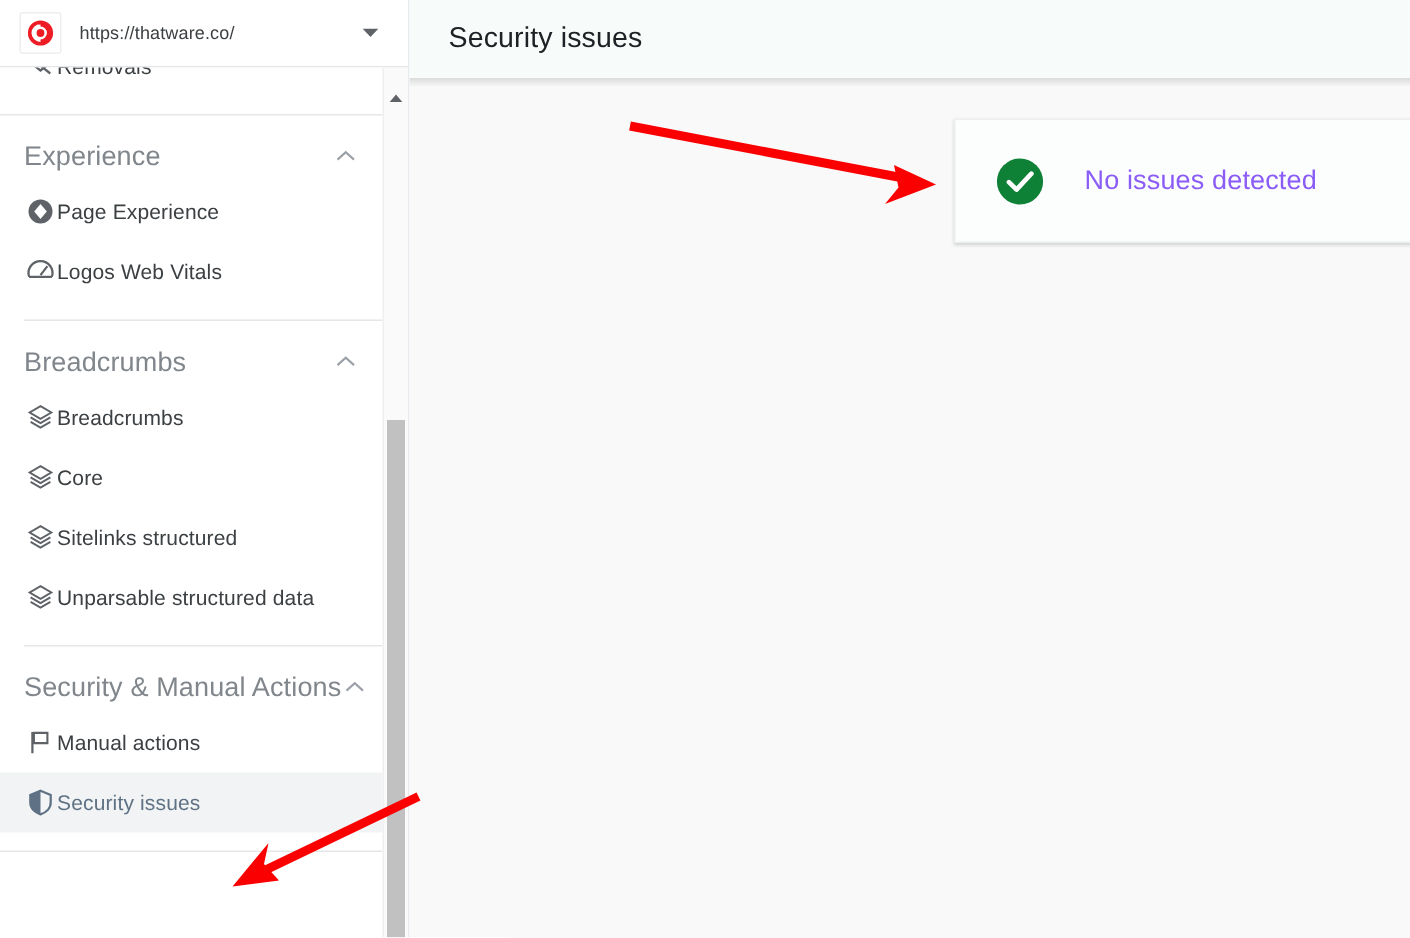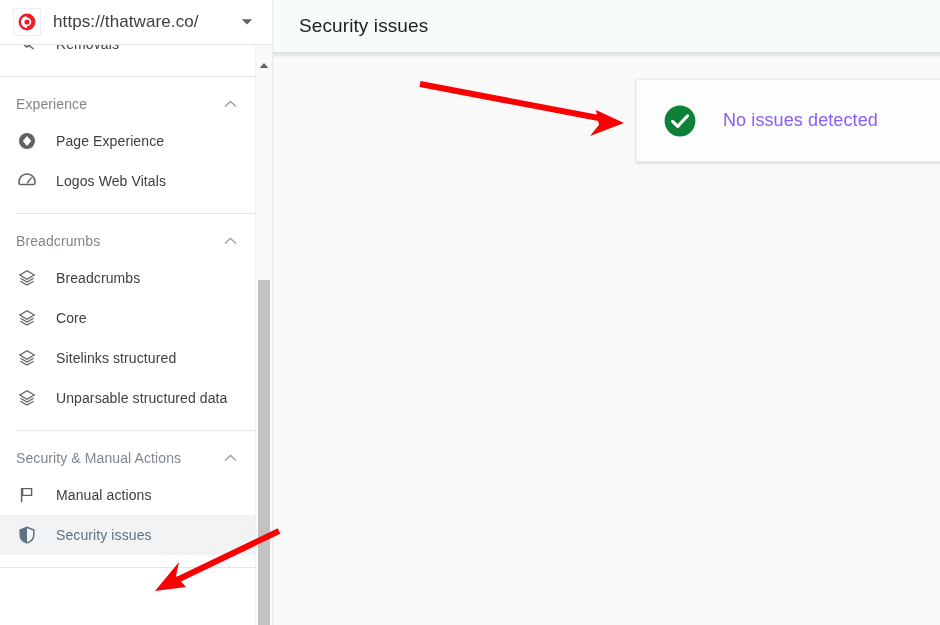--- a/index.html
+++ b/index.html
@@ -46,21 +46,21 @@
     border: 1px solid #eeeeee;
     border-radius: 2px;
     background: #ffffff;
     display: flex;
     align-items: center;
     justify-content: center;
     flex: 0 0 auto;
   }
   .property-url {
     margin-left: 12px;
-    font-size: 17px;
+    font-size: 12px;
     color: #3c4043;
     letter-spacing: 0.1px;
     white-space: nowrap;
     overflow: hidden;
     text-overflow: ellipsis;
     flex: 1 1 auto;
   }
   .property-caret {
     width: 26px;
     flex: 0 0 auto;
@@ -97,21 +97,20 @@
   .nav-item .nav-icon {
     width: 22px;
     height: 22px;
     flex: 0 0 auto;
     display: flex;
     align-items: center;
     justify-content: center;
     color: #5f6368;
   }
   .nav-item .nav-label {
-    margin-left: 18px;
     font-size: 14px;
     color: #3c4043;
     letter-spacing: 0.1px;
     white-space: nowrap;
   }
   .nav-item.selected {
     background: #f1f3f4;
   }
   .nav-item.selected .nav-label { color: #5f7285; }
   .nav-item.selected .nav-icon { color: #5f7285; }
@@ -126,21 +125,21 @@
   .nav-section {
     display: flex;
     align-items: center;
     height: 34px;
     padding-left: 16px;
     padding-right: 16px;
     box-sizing: border-box;
     cursor: pointer;
   }
   .nav-section-title {
-    font-size: 14px;
+    font-size: 18px;
     color: #80868b;
     letter-spacing: 0.1px;
     white-space: nowrap;
     flex: 1 1 auto;
   }
   .nav-section-chevron {
     width: 18px; height: 18px;
     flex: 0 0 auto;
     display: flex; align-items: center; justify-content: center;
     color: #9aa0a6;

